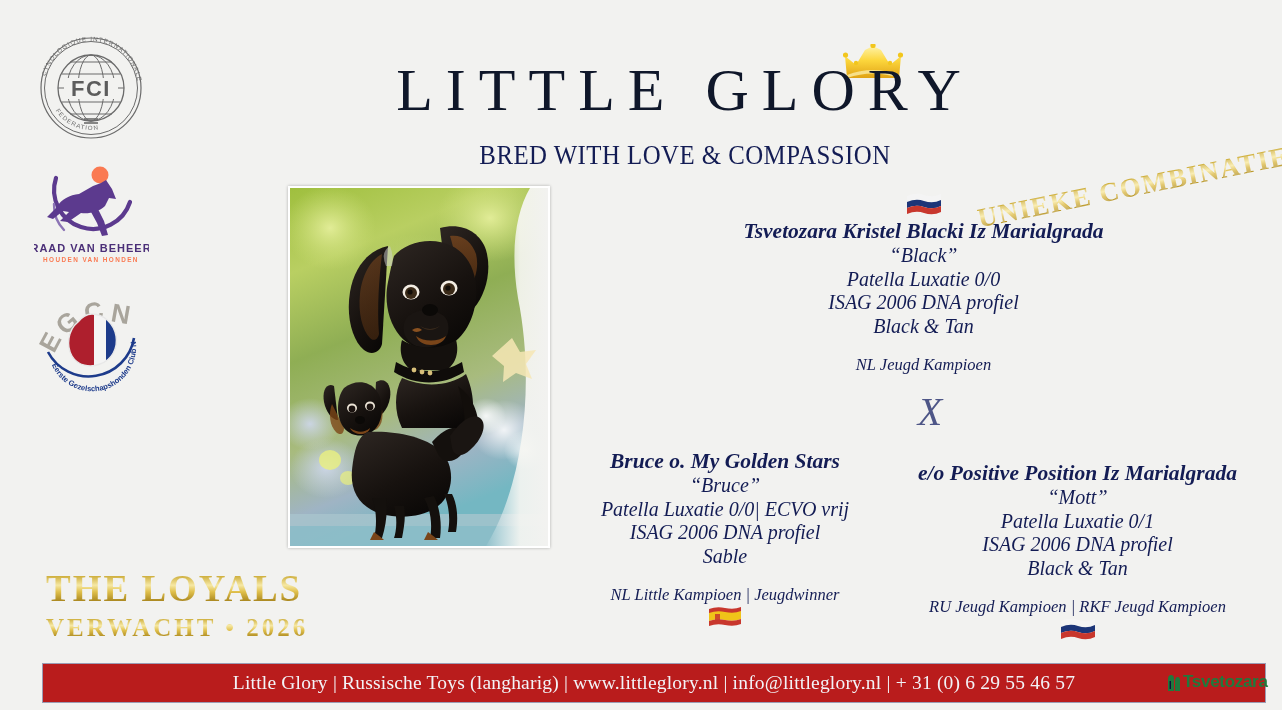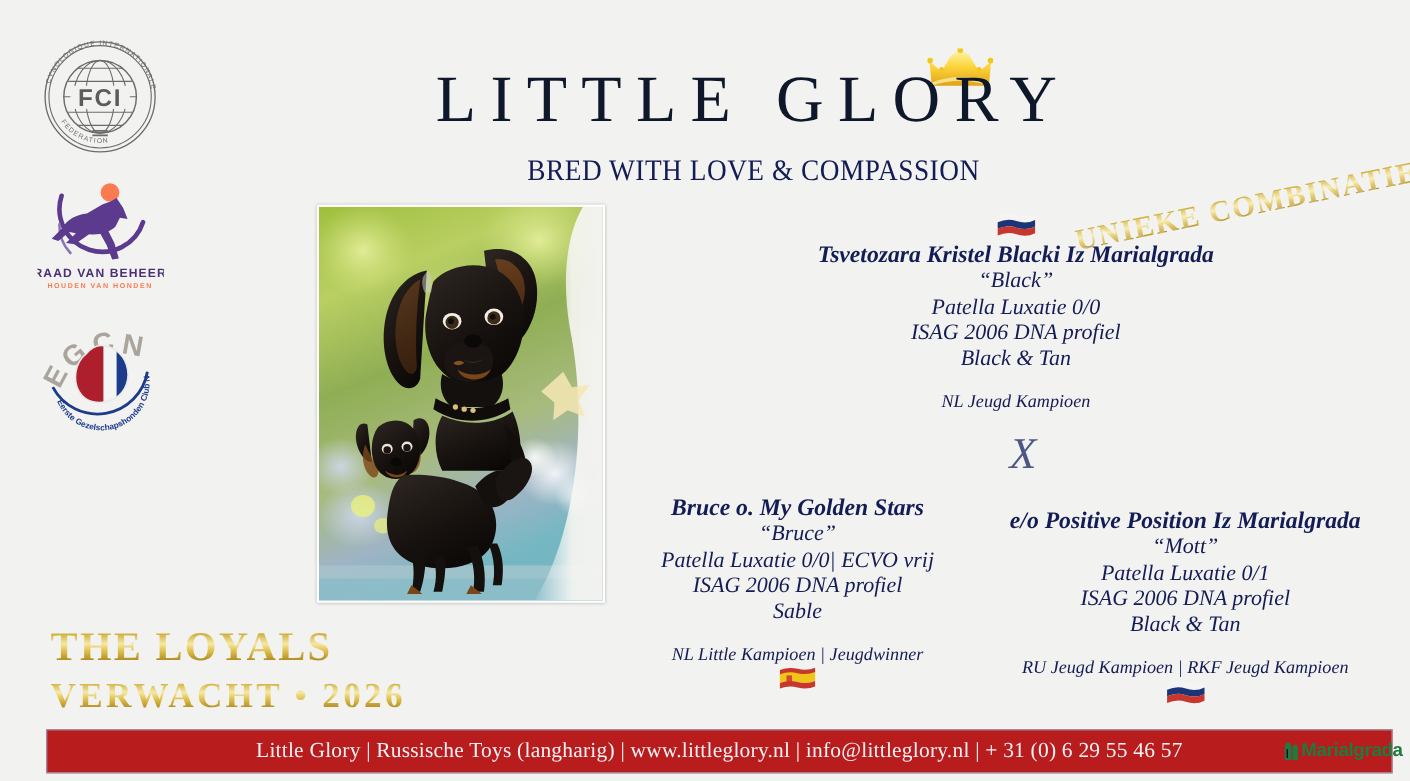--- a/index.html
+++ b/index.html
@@ -89,21 +89,21 @@
   
   #loyals-wrap{position:absolute;left:46px;top:568px;}
   .gold-text{
     font-family:"Liberation Serif",serif;
     font-weight:bold;letter-spacing:2px;
     background:linear-gradient(180deg,#8a6a10 0%,#c8a62d 16%,#f6e8a4 42%,#e0c04c 58%,#a3801a 84%,#7c5c0c 100%);
     -webkit-background-clip:text;background-clip:text;color:transparent;
     white-space:nowrap;display:block;
   }
   #loyals-title{font-size:37px;line-height:1.12;}
-  #loyals-sub{font-size:32px;line-height:1.2;margin-top:4px;letter-spacing:3px;}
+  #loyals-sub{font-size:25px;line-height:1.2;margin-top:4px;letter-spacing:3px;}
 
   
   #footer-bar{
     position:absolute;left:42px;top:663px;width:1224px;height:40px;
     background:#b91c1c;border:1px solid #9c9cb4;box-sizing:border-box;
     display:flex;align-items:center;justify-content:center;
   }
   #footer-text{
     color:#f3f3f7;font-family:"Liberation Serif",serif;
     font-size:19.5px;letter-spacing:.2px;white-space:nowrap;
@@ -388,16 +388,16 @@
     <span id="footer-text">Little Glory  |  Russische Toys (langharig)  |  www.littleglory.nl  |  info@littleglory.nl  |  + 31 (0) 6 29 55 46 57</span>
   </div>
   <div id="puppyplaats-watermark">
     <span class="pp-mark">
       <svg viewBox="0 0 15 19" width="15" height="19" aria-hidden="true">
         <path d="M2 18 L2 6 Q2 2 5 2 Q8 2 8 6 L8 18 Z" fill="#1f7a3d"></path>
         <path d="M9 18 L9 8 Q9 4 12 4 Q14 4 14 8 L14 18 Z" fill="#1f7a3d"></path>
         <rect x="3.6" y="8" width="1.3" height="8" fill="#0b0b3b"></rect>
       </svg>
     </span>
-    <span>Marialgrada</span>
+    <span>Tsvetozara</span>
   </div>
 
 </div>
 
 </body></html>

